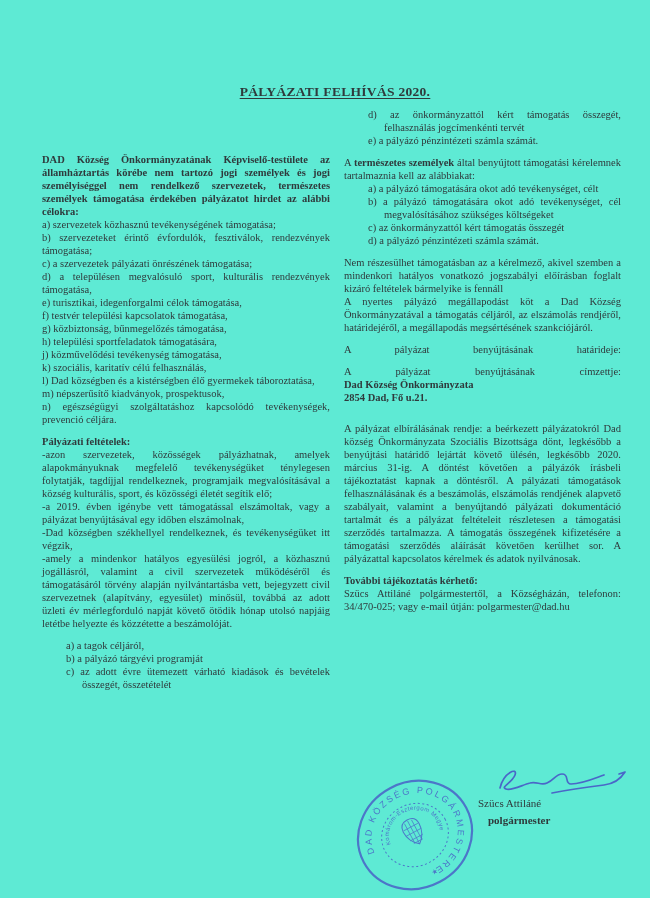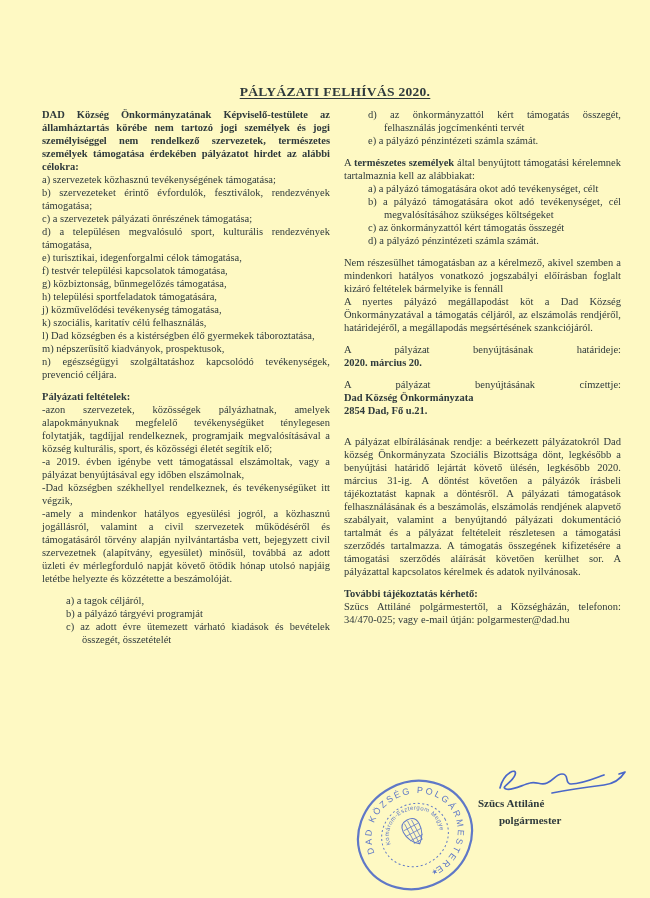--- a/index.html
+++ b/index.html
@@ -1,55 +1,55 @@
 <!DOCTYPE html>
 <html lang="hu"><head>
 <meta charset="utf-8">
 <style>
   html,body{margin:0;padding:0;background:#e8e8e8;}
   #page{
     position:relative;
     width:650px;height:898px;
     margin:0 auto;
-    background:#fef9c3;
+    background:#5eead4;
     font-family:"Liberation Serif","DejaVu Serif",serif;
     color:#2f3a3c;
     overflow:hidden;
   }
   .title-wrap{
     position:absolute;top:82px;left:0;width:650px;
     text-align:center;transform:translateX(10px);
   }
   .title{
     font-weight:bold;
     font-size:13.5px;
     letter-spacing:.3px;
     text-decoration:underline;
     text-underline-offset:2px;
   }
   .col{
     position:absolute;top:108px;
     font-size:10.5px;line-height:13px;
     text-align:justify;
   }
-  #col-left{left:42px;width:288px;}
+  #col-left{left:42px;width:288px;margin-top:45px;}
   #col-right{left:344px;width:277px;}
   .blk{text-align:justify;}
   .pj{text-align:justify;text-align-last:justify;}
   .li{padding-left:40px;text-indent:-16px;}
   .gap{height:9px;}
   .b{font-weight:bold;}
   
   .sig-name{
     position:absolute;left:478px;top:795px;
-    font-size:11px;font-weight:bold;line-height:16px;
+    font-size:11px;font-weight:normal;line-height:16px;
   }
   .sig-role{
     position:absolute;left:488px;top:812px;
-    font-size:11px;font-weight:bold;line-height:16px;margin-left:11px;
+    font-size:11px;font-weight:bold;line-height:16px;
   }
   #scribble{position:absolute;left:492px;top:762px;}
   #stamp{position:absolute;left:348px;top:776px;opacity:.88;}
   #stamp text{font-family:"Liberation Sans","DejaVu Sans",sans-serif;}
 </style>
 </head>
 <body>
 
 <div id="page">
 
@@ -90,21 +90,20 @@
       <div class="blk p"><span>A </span><span class="b">természetes személyek</span><span> által benyújtott támogatási kérelemnek tartalmaznia kell az alábbiakat:</span></div>
       <div class="blk li"><span>a) a pályázó támogatására okot adó tevékenységet, célt</span></div>
       <div class="blk li"><span>b) a pályázó támogatására okot adó tevékenységet, cél megvalósításához szükséges költségeket</span></div>
       <div class="blk li"><span>c) az önkormányzattól kért támogatás összegét</span></div>
       <div class="blk li"><span>d) a pályázó pénzintézeti számla számát.</span></div>
       <div class="gap"></div>
       <div class="blk p"><span>Nem részesülhet támogatásban az a kérelmező, akivel szemben a mindenkori hatályos vonatkozó jogszabályi előírásban foglalt kizáró feltételek bármelyike is fennáll</span></div>
       <div class="blk p"><span>A nyertes pályázó megállapodást köt a Dad Község Önkormányzatával a támogatás céljáról, az elszámolás rendjéről, határidejéről, a megállapodás megsértésének szankciójáról.</span></div>
       <div class="gap"></div>
       <div class="blk pj"><span>A pályázat benyújtásának határideje:</span></div>
-      <div class="blk p"><span class="b">2020. március 20.</span></div>
       <div class="gap"></div>
       <div class="blk pj"><span>A pályázat benyújtásának címzettje:</span></div>
       <div class="blk p"><span class="b">Dad Község Önkormányzata</span></div>
       <div class="blk p"><span class="b">2854 Dad, Fő u.21.</span></div>
       <div class="gap"></div>
       <div class="gap"></div>
       <div class="blk p"><span>A pályázat elbírálásának rendje: a beérkezett pályázatokról Dad község Önkormányzata Szociális Bizottsága dönt, legkésőbb a benyújtási határidő lejártát követő ülésén, legkésőbb 2020. március 31-ig. A döntést követően a pályázók írásbeli tájékoztatást kapnak a döntésről. A pályázati támogatások felhasználásának és a beszámolás, elszámolás rendjének alapvető szabályait, valamint a benyújtandó pályázati dokumentáció tartalmát és a pályázat feltételeit részletesen a támogatási szerződés tartalmazza. A támogatás összegének kifizetésére a támogatási szerződés aláírását követően kerülhet sor. A pályázattal kapcsolatos kérelmek és adatok nyilvánosak.</span></div>
       <div class="gap"></div>
       <div class="blk p"><span class="b">További tájékoztatás kérhető:</span></div>
       <div class="blk p"><span>Szücs Attiláné polgármestertől, a Községházán, telefonon: 34/470-025; vagy e-mail útján: polgarmester@dad.hu</span></div>

